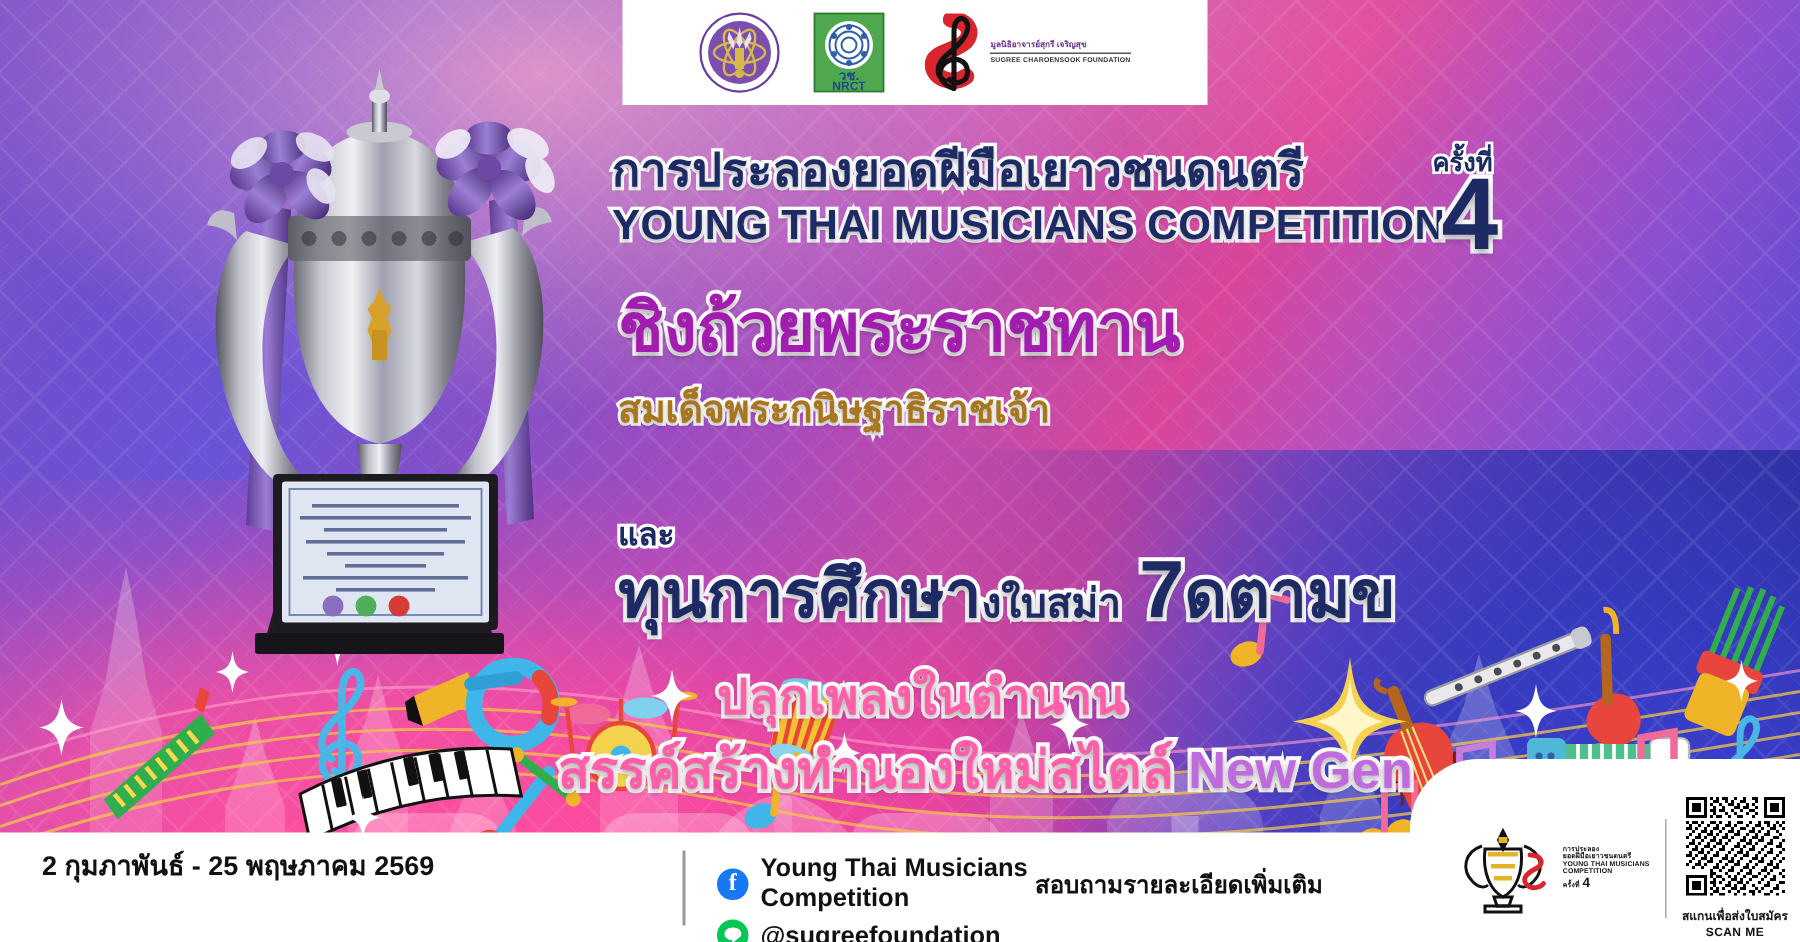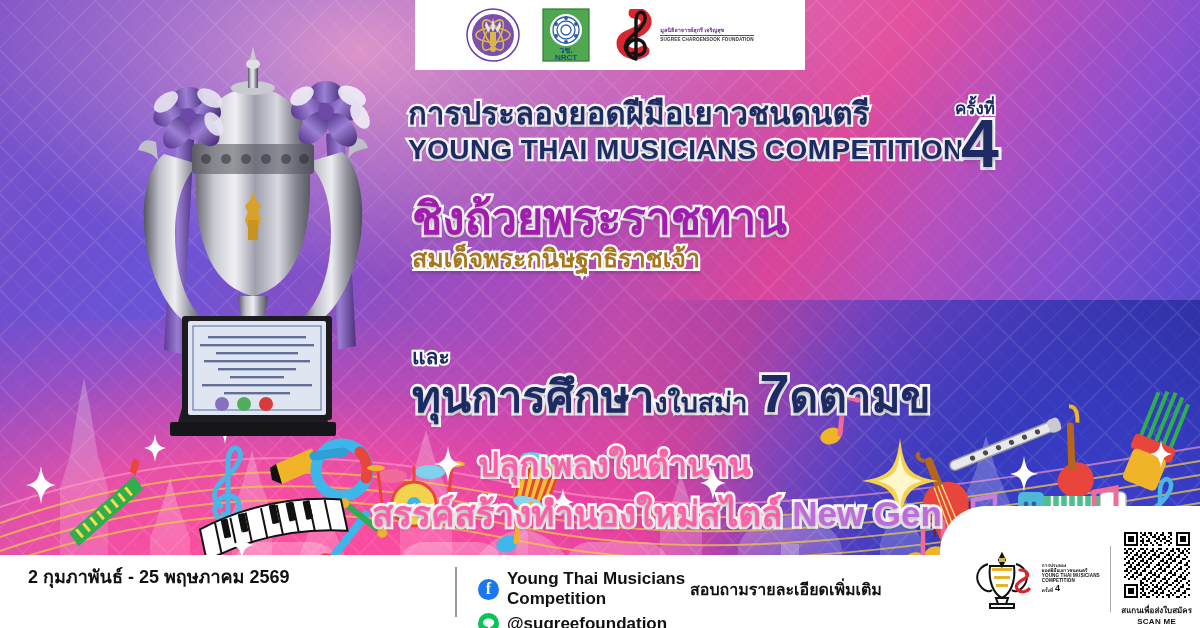--- a/index.html
+++ b/index.html
@@ -108,21 +108,21 @@
     color: #a21caf;
     -webkit-text-stroke: 5px #ffffff; paint-order: stroke fill;
     text-shadow: 0 3px 4px rgba(0,0,0,.3);
   }
   .royal-sub1, .royal-sub2 {
     font-size: 25px; font-weight: 700; line-height: 1.18;
     color: #a8761f;
     -webkit-text-stroke: 4px #ffffff; paint-order: stroke fill;
     text-shadow: 0 2px 3px rgba(0,0,0,.28);
   }
-  .royal-sub1 { margin-top: 1px; text-decoration: underline; }
+  .royal-sub1 { margin-top: 16px; }
   .royal-sub2 { margin-top: 1px; }
 
   
   .schol { position: absolute; left: 412px; top: 346px; width: 620px; }
   .schol-and {
     font-size: 21px; font-weight: 700; color: #1d2a63; line-height: 1;
     -webkit-text-stroke: 4px #ffffff; paint-order: stroke fill;
   }
   .schol-main {
     margin-top: -2px;

